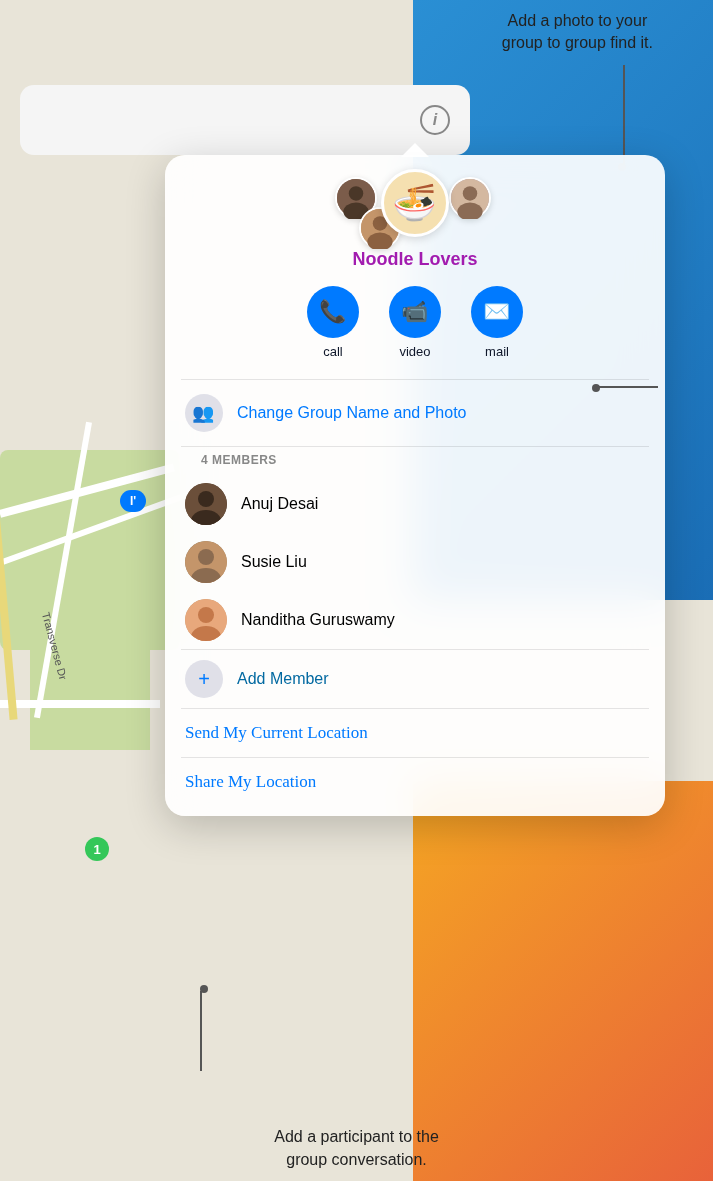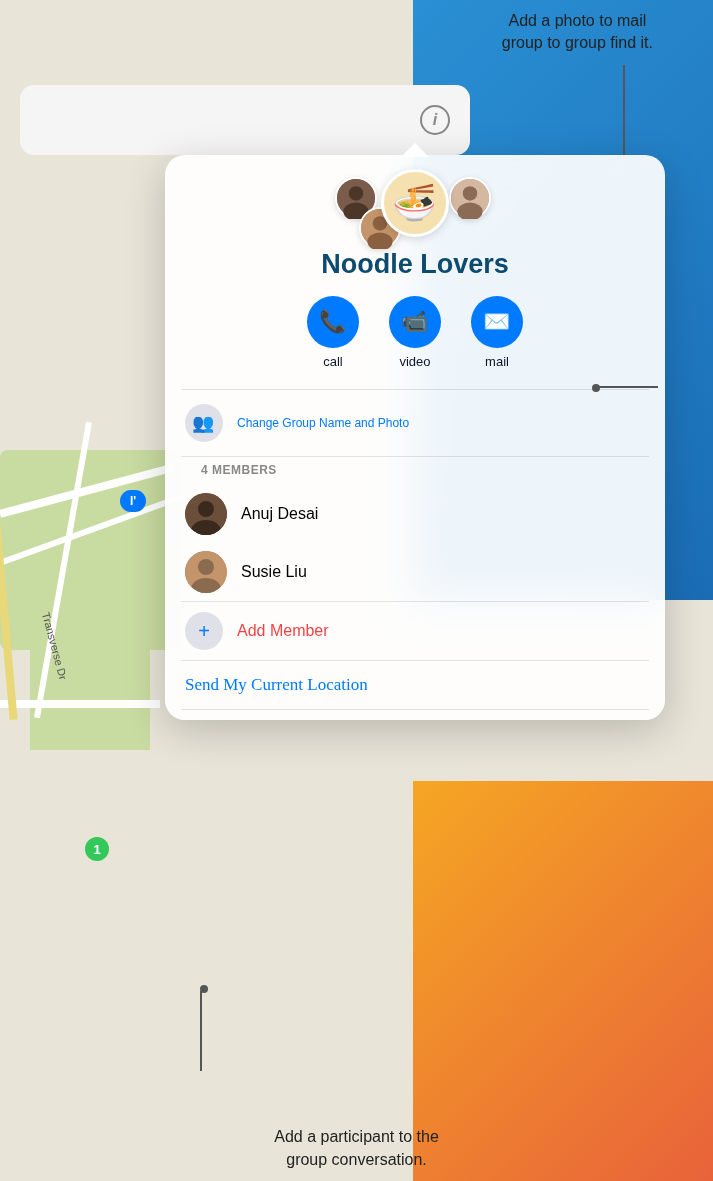--- a/index.html
+++ b/index.html
@@ -194,23 +194,23 @@
 
     .avatar-bl {
       top: 52px;
       left: calc(50% - 56px);
       background: #C4956A;
     }
 
     
     .group-name {
       text-align: center;
-      font-size: 27px;
+      font-size: 18px;
       font-weight: 700;
-      color: #0c4a6e;
+      color: #a21caf;
       padding: 4px 0 16px;
     }
 
     
     .action-buttons {
       display: flex;
       justify-content: center;
       gap: 30px;
       padding-bottom: 20px;
     }
@@ -261,21 +261,21 @@
       height: 38px;
       border-radius: 50%;
       background: #e0e0e8;
       display: flex;
       align-items: center;
       justify-content: center;
       font-size: 18px;
     }
 
     .change-group-text {
-      font-size: 12px;
+      font-size: 16px;
       color: #007AFF;
     }
 
     
     .arrow-line-group {
       position: absolute;
       top: 386px;
       right: 55px;
       width: 60px;
       height: 2px;
@@ -340,21 +340,21 @@
       display: flex;
       align-items: center;
       justify-content: center;
       font-size: 20px;
       color: #007AFF;
       font-weight: 300;
     }
 
     .add-member-text {
       font-size: 16px;
-      color: #ef4444;
+      color: #0369a1;
     }
 
     
     .location-row {
       padding: 14px 20px;
       cursor: pointer;
     }
 
     .location-text {
       font-size: 17px;
@@ -449,21 +449,21 @@
   <div class="green-marker">1</div>
 </div>
 
 <div class="blue-bg"></div>
 
 <div class="orange-bg"></div>
 
 <div class="blue-badge">I'</div>
 
 <div class="tooltip-top">
-  <span>Add a photo to mail</span><br>
+  <span>Add a photo to your</span><br>
   <span>group to group find it.</span>
 </div>
 
 <div class="arrow-line-top"></div>
 
 <div style="position:absolute;top:163px;right:87px;width:8px;height:8px;border-radius:50%;background:#555;z-index:11;"></div>
 
 <div class="info-panel">
   <div class="info-icon">
     <span>i</span>
@@ -550,36 +550,49 @@
     <div class="member-avatar avatar-susie">
       <svg width="42" height="42" viewBox="0 0 42 42">
         <circle cx="21" cy="21" r="21" fill="#C4956A"></circle>
         <circle cx="21" cy="16" r="8" fill="#8B6B50"></circle>
         <ellipse cx="21" cy="38" rx="15" ry="11" fill="#8B6B50"></ellipse>
       </svg>
     </div>
     <span class="member-name">Susie Liu</span>
   </div>
 
+  <div class="member-row">
+    <div class="member-avatar avatar-nanditha">
+      <svg width="42" height="42" viewBox="0 0 42 42">
+        <circle cx="21" cy="21" r="21" fill="#E8A87C"></circle>
+        <circle cx="21" cy="16" r="8" fill="#C4784A"></circle>
+        <ellipse cx="21" cy="38" rx="15" ry="11" fill="#C4784A"></ellipse>
+      </svg>
+    </div>
+    <span class="member-name">Nanditha Guruswamy</span>
+  </div>
 
   <div class="divider"></div>
 
   <div class="add-member-row">
     <div class="add-member-icon">+</div>
     <span class="add-member-text">Add Member</span>
   </div>
 
   <div class="divider"></div>
 
   <div class="location-row">
     <span class="location-text">Send My Current Location</span>
   </div>
 
   <div class="divider"></div>
 
+  <div class="location-row">
+    <span class="location-text">Share My Location</span>
+  </div>
 </div>
 
 <div class="tooltip-bottom">
   <span>Add a participant to the</span><br>
   <span>group conversation.</span>
 </div>
 
 <div class="arrow-line-bottom"></div>
 <div style="position:absolute;bottom:188px;left:200px;width:8px;height:8px;border-radius:50%;background:#555;z-index:11;"></div>
 

